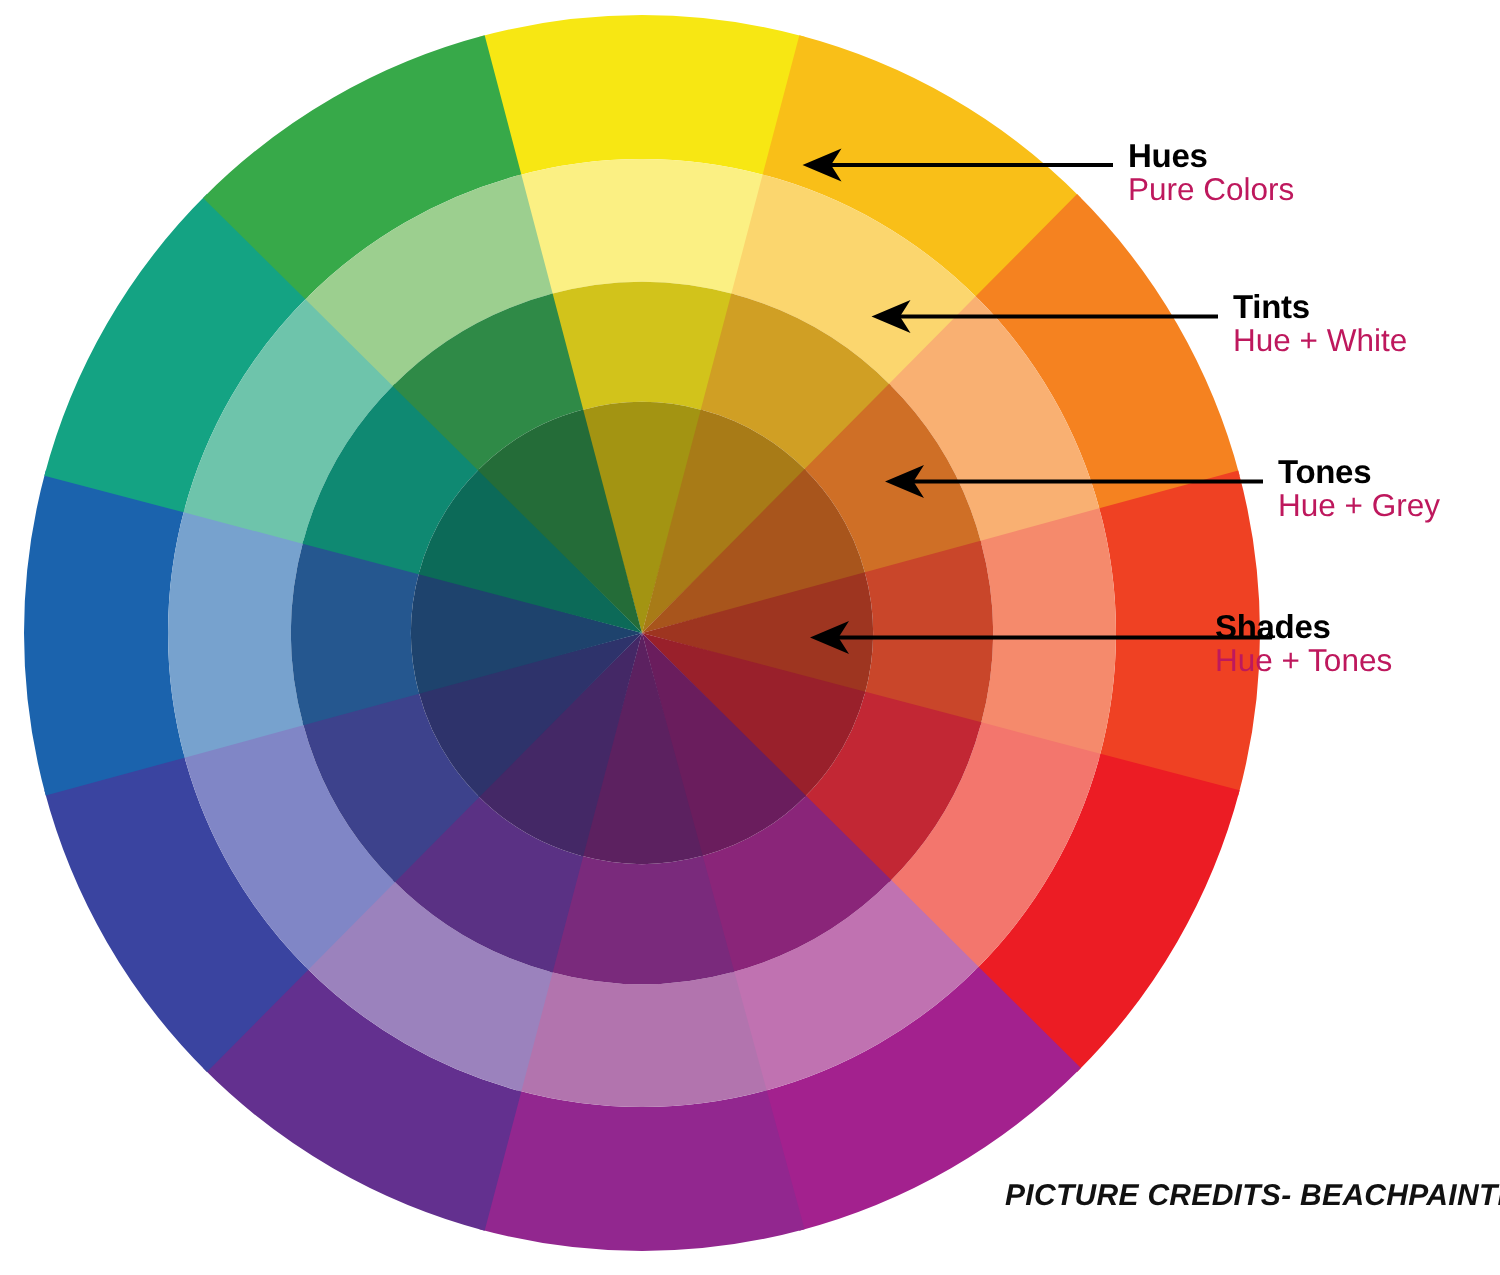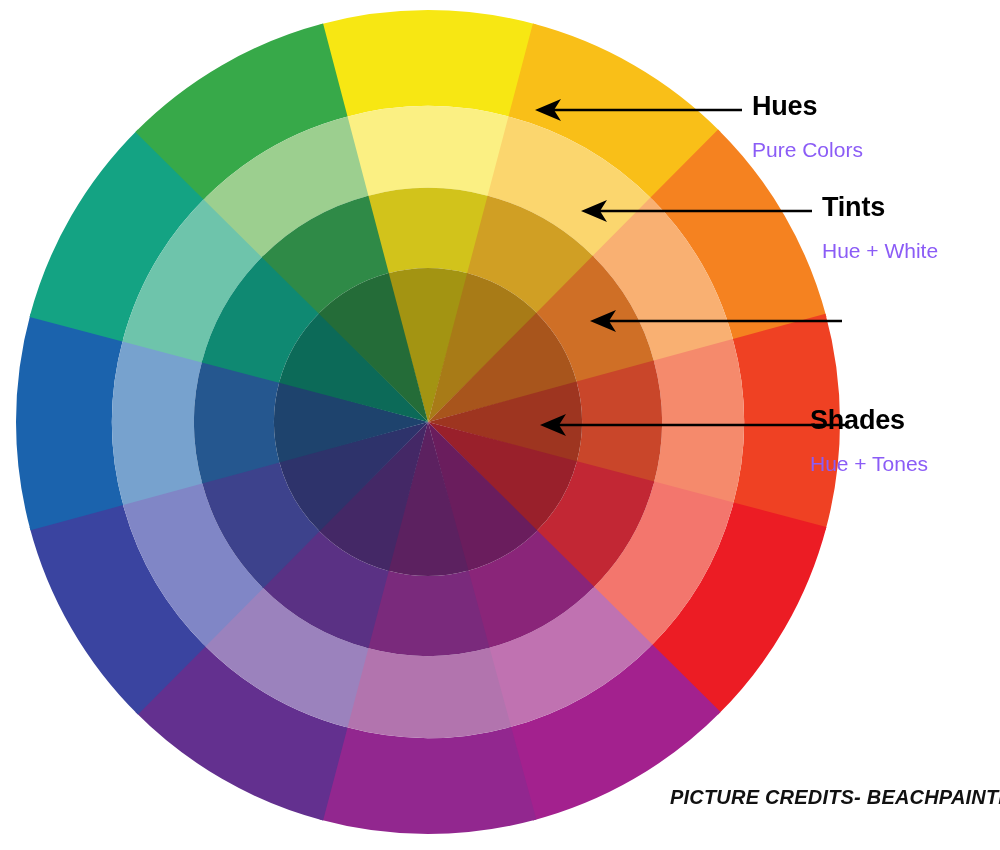--- a/index.html
+++ b/index.html
@@ -23,32 +23,32 @@
     top: 0;
     width: 1000px;
     height: 850px;
   }
   .callout {
     position: absolute;
     text-align: left;
     white-space: nowrap;
   }
   .callout-title {
-    font-size: 27px;
+    font-size: 22px;
     font-weight: bold;
     color: #000000;
     line-height: 1.05;
     letter-spacing: -0.2px;
   }
   .callout-sub {
     font-size: 21px;
     font-weight: normal;
-    color: #8b5cf6;
+    color: #be185d;
     line-height: 1.15;
-    margin-top: 18px;
+    margin-top: 0;
   }
   .credit {
     position: absolute;
     font-size: 20px;
     font-style: italic;
     font-weight: bold;
     color: #111111;
     letter-spacing: 0.2px;
     white-space: nowrap;
   }
@@ -124,20 +124,24 @@
   <div class="callout" id="callout-hues" style="left: 752px; top: 92px;">
     <div class="callout-title">Hues</div>
     <div class="callout-sub">Pure Colors</div>
   </div>
 
   <div class="callout" id="callout-tints" style="left: 822px; top: 193px;">
     <div class="callout-title">Tints</div>
     <div class="callout-sub">Hue + White</div>
   </div>
 
+  <div class="callout" id="callout-tones" style="left: 852px; top: 303px;">
+    <div class="callout-title">Tones</div>
+    <div class="callout-sub">Hue + Grey</div>
+  </div>
 
   <div class="callout" id="callout-shades" style="left: 810px; top: 406px;">
     <div class="callout-title">Shades</div>
     <div class="callout-sub">Hue + Tones</div>
   </div>
 
   <div class="credit" id="picture-credit" style="left: 670px; top: 786px;">PICTURE CREDITS- BEACHPAINTING</div>
 
 </div>
 

